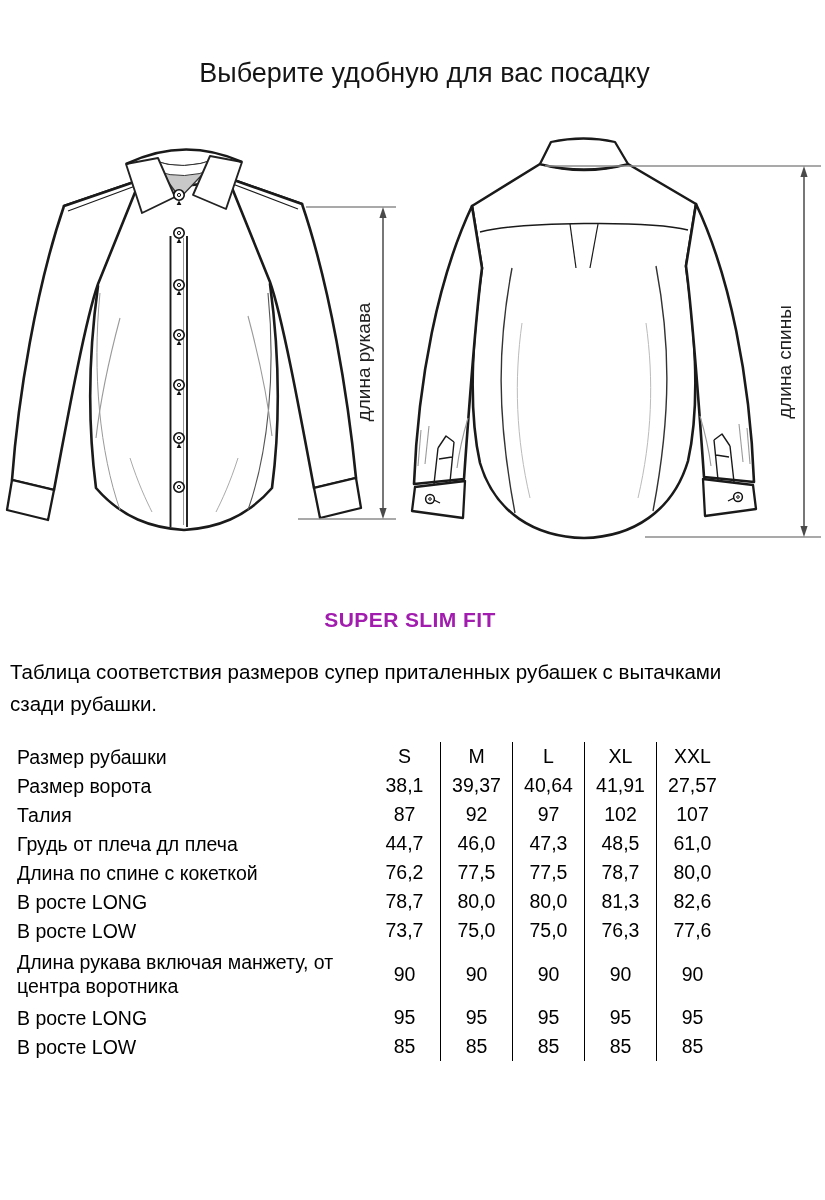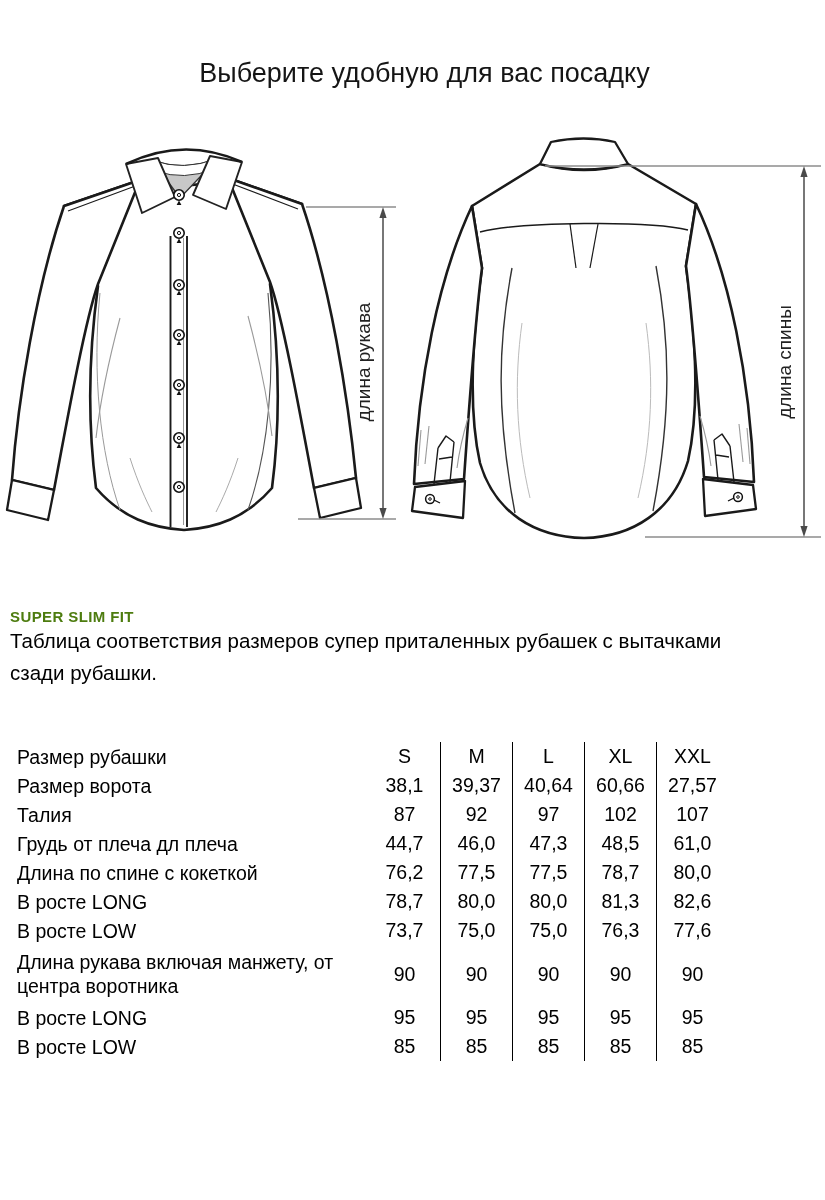--- a/index.html
+++ b/index.html
@@ -7,22 +7,22 @@
         font-family:"Liberation Sans", sans-serif;color:#111;}
   .title{position:absolute;top:46px;left:0;width:825px;margin:12px;text-align:center;
          font-size:27px;font-weight:400;color:#151515;}
   .figure{position:absolute;top:118px;left:0;width:825px;height:470px;}
   .figure svg{position:absolute;top:0;left:0;}
   .dim-label{position:absolute;width:160px;height:22px;text-align:center;
              font-size:19px;color:#222;transform:rotate(-90deg);white-space:nowrap;}
   .dim-label.front{left:284px;top:233px;}
   .dim-label.back{left:705px;top:233px;}
   .fit{position:absolute;top:608px;left:10px;width:800px;}
-  .fit h2{margin:0;font-size:15px;font-weight:700;letter-spacing:.4px;color:#4d7c0f;}
-  .fit p{margin:0 0 0 0;font-size:20.5px;line-height:32px;color:#000;}
+  .fit h2{margin:0;font-size:21px;font-weight:700;letter-spacing:.4px;color:#a21caf;text-align:center;}
+  .fit p{margin:24px 0 0 0;font-size:20.5px;line-height:32px;color:#000;}
   table.size{position:absolute;top:742px;left:17px;border-collapse:collapse;table-layout:fixed;}
   table.size td{font-size:19.5px;color:#000;vertical-align:middle;padding:0;}
   td.lbl{width:352px;padding-left:30px;text-align:left;line-height:24px;}
   td.v{width:71px;text-align:center;}
   td.v ~ td.v{border-left:1.7px solid #000;}
   tr.r{height:29px;}
   tr.tall{height:58px;}
 </style>
 </head>
 <body>
@@ -185,21 +185,21 @@
           <td class="v">M</td>
           <td class="v">L</td>
           <td class="v">XL</td>
           <td class="v">XXL</td>
         </tr>
         <tr class="r">
           <td class="lbl">Размер ворота</td>
           <td class="v">38,1</td>
           <td class="v">39,37</td>
           <td class="v">40,64</td>
-          <td class="v">60,66</td>
+          <td class="v">41,91</td>
           <td class="v">27,57</td>
         </tr>
         <tr class="r">
           <td class="lbl">Талия</td>
           <td class="v">87</td>
           <td class="v">92</td>
           <td class="v">97</td>
           <td class="v">102</td>
           <td class="v">107</td>
         </tr>

